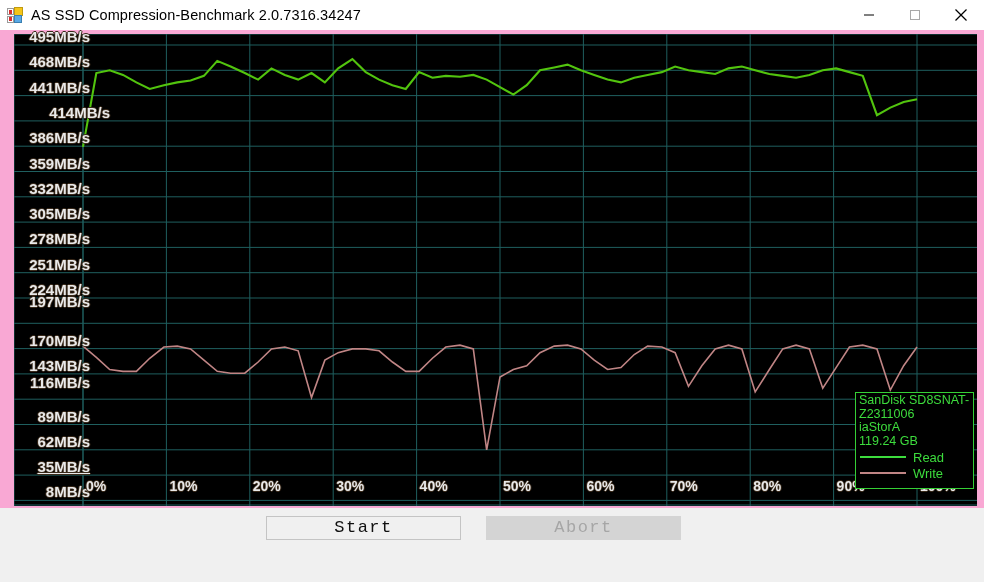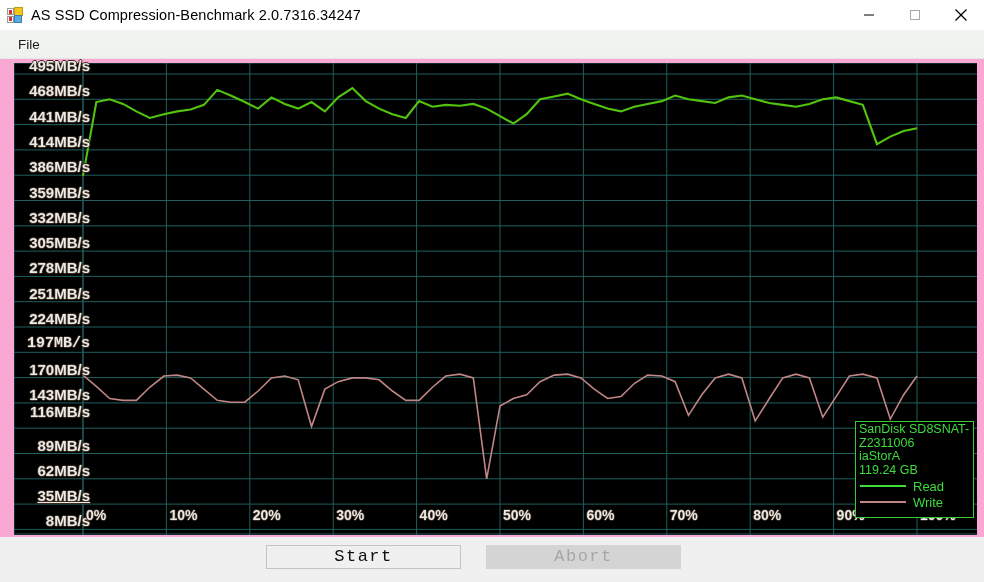--- a/index.html
+++ b/index.html
@@ -219,23 +219,20 @@
       </div>
       <div class="win-btn">
         <svg width="14" height="14" viewBox="0 0 14 14">
           <line x1="1.5" y1="1.5" x2="12.5" y2="12.5" stroke="#000" stroke-width="1.2"></line>
           <line x1="12.5" y1="1.5" x2="1.5" y2="12.5" stroke="#000" stroke-width="1.2"></line>
         </svg>
       </div>
     </div>
   </div>
 
-  <div id="menubar">
-    <div class="menu-item">File</div>
-  </div>
 
   <div id="chart-wrap">
     <div id="chart-outer">
       <svg id="chart-svg" width="963" height="472">
         <rect x="0" y="0" width="963" height="472" fill="#000000"></rect>
         <g id="grid-h">
             <line x1="0" x2="963" y1="11" y2="11" stroke="#1f5f5f" stroke-width="1"></line>
             <line x1="0" x2="963" y1="36.3" y2="36.3" stroke="#1f5f5f" stroke-width="1"></line>
             <line x1="0" x2="963" y1="61.6" y2="61.6" stroke="#1f5f5f" stroke-width="1"></line>
             <line x1="0" x2="963" y1="86.9" y2="86.9" stroke="#1f5f5f" stroke-width="1"></line>
@@ -273,29 +270,29 @@
             <line x1="0" x2="0" y1="0" y2="472" stroke="#1f5f5f" stroke-width="1"></line>
           </g>
         <path id="line-write" fill="none" stroke="#c08585" stroke-width="1.6" d="M69.00 312.11 L82.34 323.33 L95.69 335.48 L109.03 337.35 L122.38 337.35 L135.72 324.26 L149.90 313.04 L163.24 312.11 L176.59 314.91 L189.93 326.13 L203.27 337.35 L216.62 339.22 L230.80 339.22 L244.14 328.00 L257.48 314.91 L270.83 313.04 L284.17 316.78 L297.52 363.54 L310.86 326.13 L324.20 318.65 L338.38 314.91 L351.73 314.91 L365.07 316.78 L378.41 328.00 L391.76 337.35 L405.10 337.35 L418.45 324.26 L431.79 313.04 L445.97 311.17 L459.31 314.91 L472.66 415.90 L486.00 342.97 L499.34 335.48 L512.69 331.74 L526.03 318.65 L540.21 312.11 L553.55 311.17 L566.90 314.91 L580.24 326.13 L593.59 335.48 L606.93 333.61 L620.27 320.52 L633.62 312.11 L647.80 313.04 L661.14 318.65 L674.48 352.32 L687.83 331.74 L701.17 314.91 L714.52 311.17 L727.86 314.91 L741.20 357.93 L755.38 335.48 L768.73 314.91 L782.07 311.17 L795.41 314.91 L808.76 354.19 L822.10 333.61 L835.45 313.04 L848.79 311.17 L862.97 314.91 L876.31 356.06 L889.66 331.74 L903.00 313.04"></path>
         <path id="line-read" fill="none" stroke="#52c40e" stroke-width="2.1" d="M69.00 112.93 L82.34 39.05 L95.69 36.25 L109.03 40.92 L122.38 48.40 L135.72 54.95 L149.90 51.21 L163.24 48.40 L176.59 46.53 L189.93 41.86 L203.27 26.90 L216.62 32.51 L230.80 39.05 L244.14 45.60 L257.48 34.38 L270.83 40.92 L284.17 45.60 L297.52 39.05 L310.86 48.40 L324.20 34.38 L338.38 25.03 L351.73 38.12 L365.07 45.60 L378.41 51.21 L391.76 54.95 L405.10 38.12 L418.45 43.73 L431.79 41.86 L445.97 42.79 L459.31 40.92 L472.66 45.60 L486.00 53.08 L499.34 60.56 L512.69 51.21 L526.03 36.25 L540.21 33.44 L553.55 30.64 L566.90 36.25 L580.24 40.92 L593.59 45.60 L606.93 48.40 L620.27 43.73 L633.62 40.92 L647.80 38.12 L661.14 32.51 L674.48 36.25 L687.83 38.12 L701.17 39.99 L714.52 34.38 L727.86 32.51 L741.20 36.25 L755.38 39.99 L768.73 41.86 L782.07 43.73 L795.41 40.92 L808.76 36.25 L822.10 34.38 L835.45 38.12 L848.79 41.86 L862.97 81.13 L876.31 73.65 L889.66 68.04 L903.00 65.24"></path>
       </svg>
 
       <div id="ylabels">
           <div class="ylabel" style="top: -6px;">495MB/s</div>
           <div class="ylabel" style="top: 19.3px;">468MB/s</div>
           <div class="ylabel" style="top: 44.6px;">441MB/s</div>
-          <div class="ylabel" style="top: 69.9px;">414MB/s</div>
+          <div class="ylabel" style="top: 69.9px; margin-left: 20px;">414MB/s</div>
           <div class="ylabel" style="top: 95.2px;">386MB/s</div>
           <div class="ylabel" style="top: 120.5px;">359MB/s</div>
           <div class="ylabel" style="top: 145.8px;">332MB/s</div>
           <div class="ylabel" style="top: 171.1px;">305MB/s</div>
           <div class="ylabel" style="top: 196.4px;">278MB/s</div>
           <div class="ylabel" style="top: 221.7px;">251MB/s</div>
           <div class="ylabel" style="top: 247px;">224MB/s</div>
-          <div class="ylabel" style="top: 272px; font-family: Liberation Mono, monospace;">197MB/s</div>
+          <div class="ylabel" style="top: 259px;">197MB/s</div>
           <div class="ylabel" style="top: 297.6px;">170MB/s</div>
           <div class="ylabel" style="top: 322.9px;">143MB/s</div>
           <div class="ylabel" style="top: 340px;">116MB/s</div>
           <div class="ylabel" style="top: 373.5px;">89MB/s</div>
           <div class="ylabel" style="top: 398.8px;">62MB/s</div>
           <div class="ylabel" style="top: 424.1px; text-decoration: underline;">35MB/s</div>
           <div class="ylabel" style="top: 449.4px;">8MB/s</div>
         </div>
       <div id="xlabels">
           <div class="xlabel" style="left: 72px; top: 444px;">0%</div>

